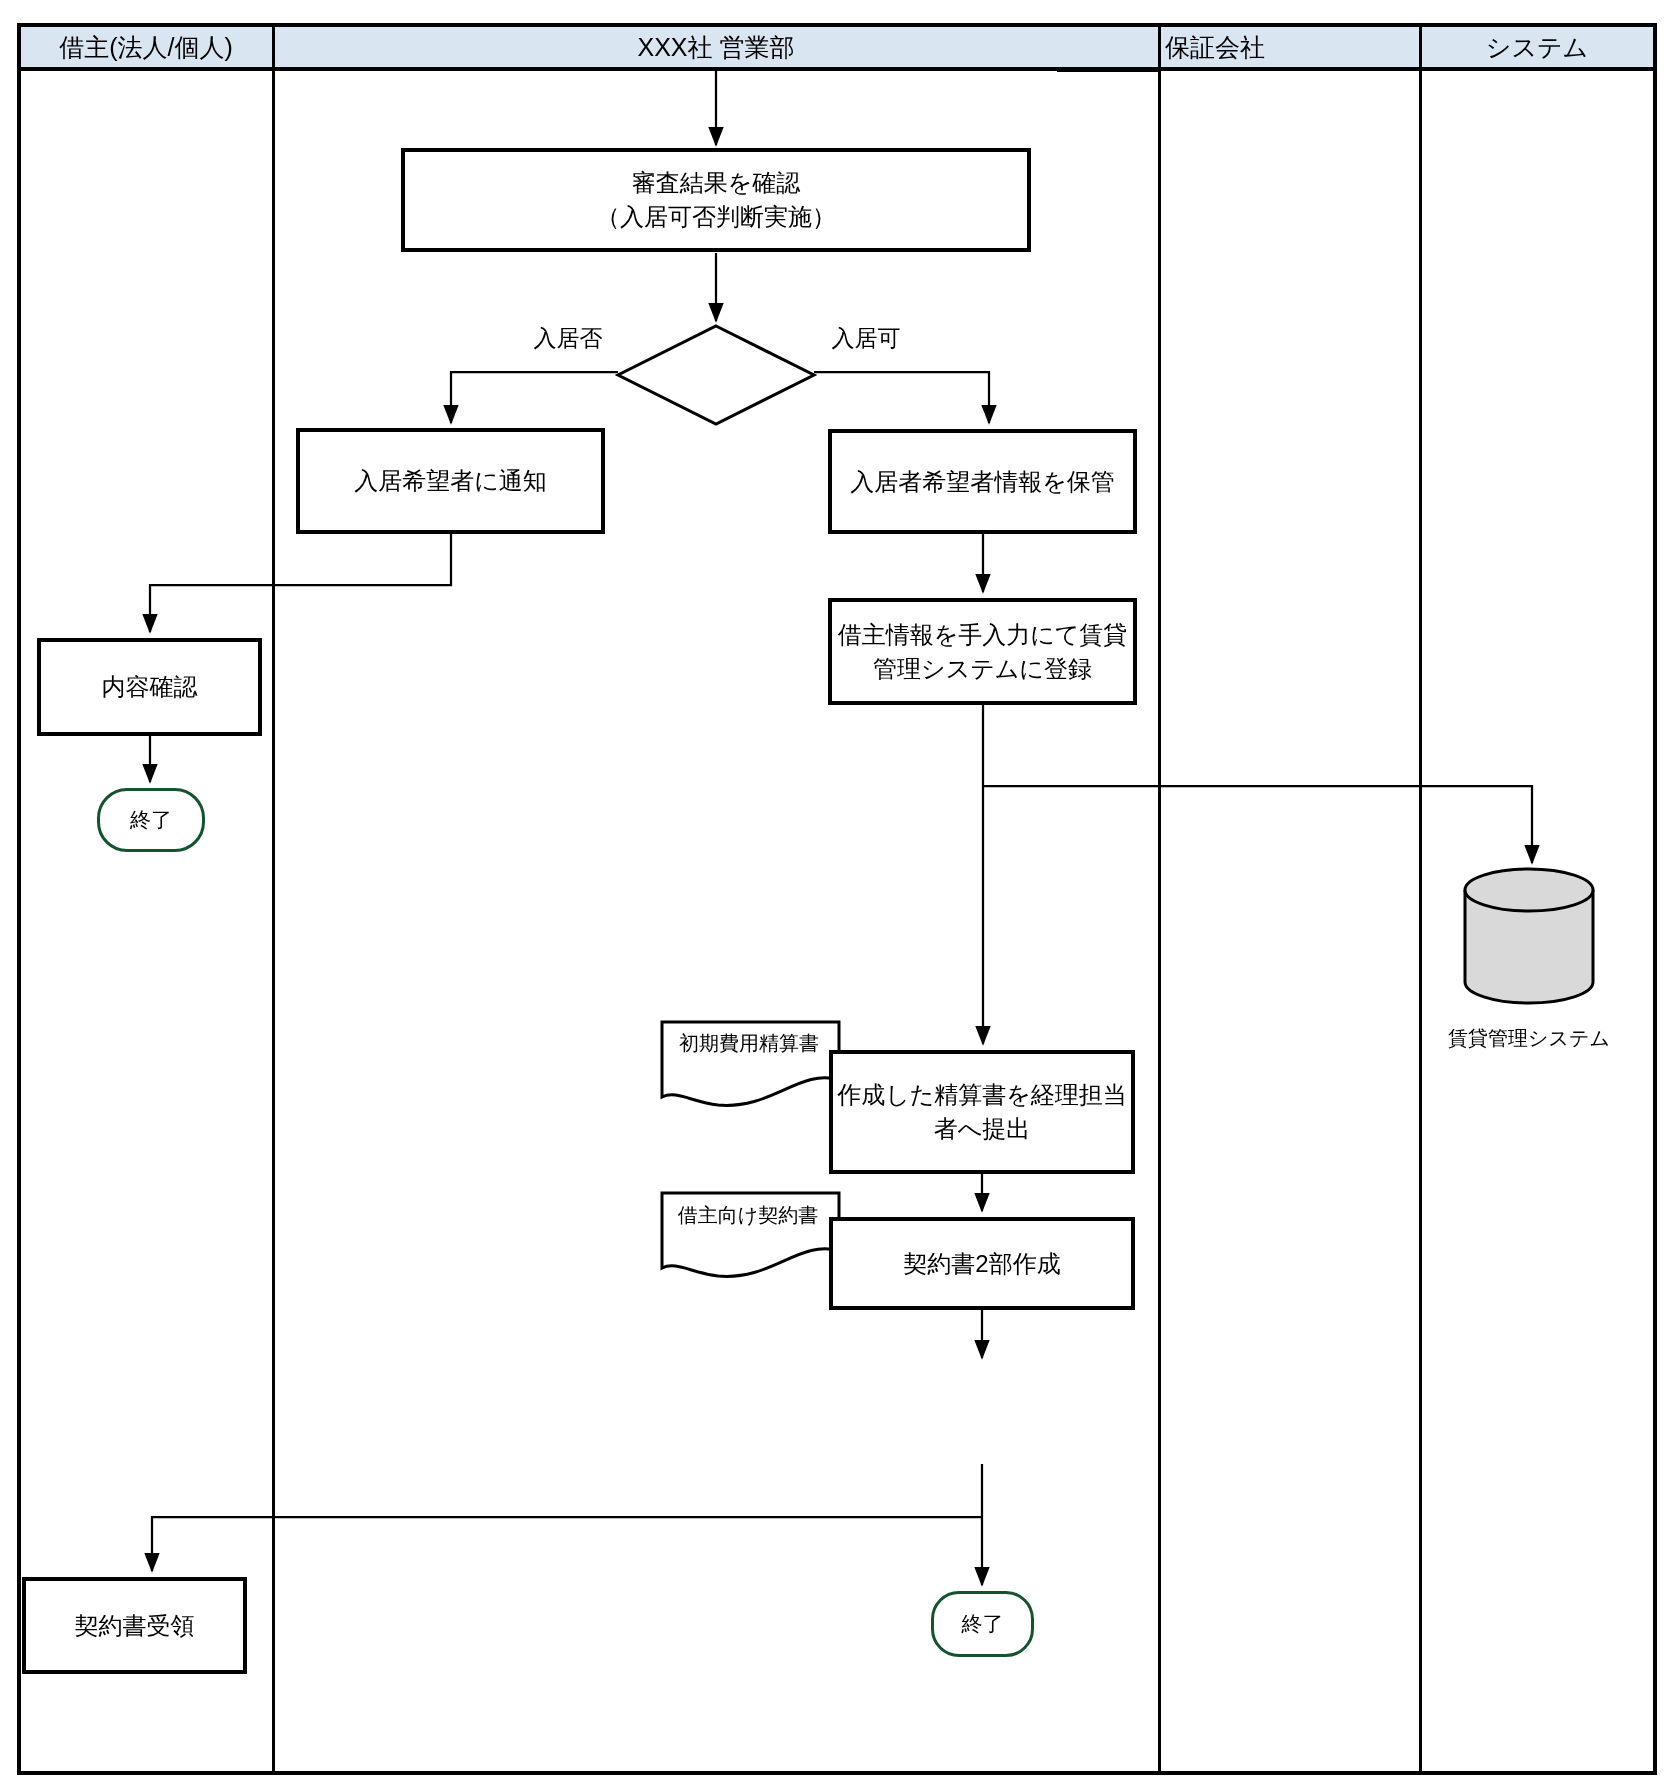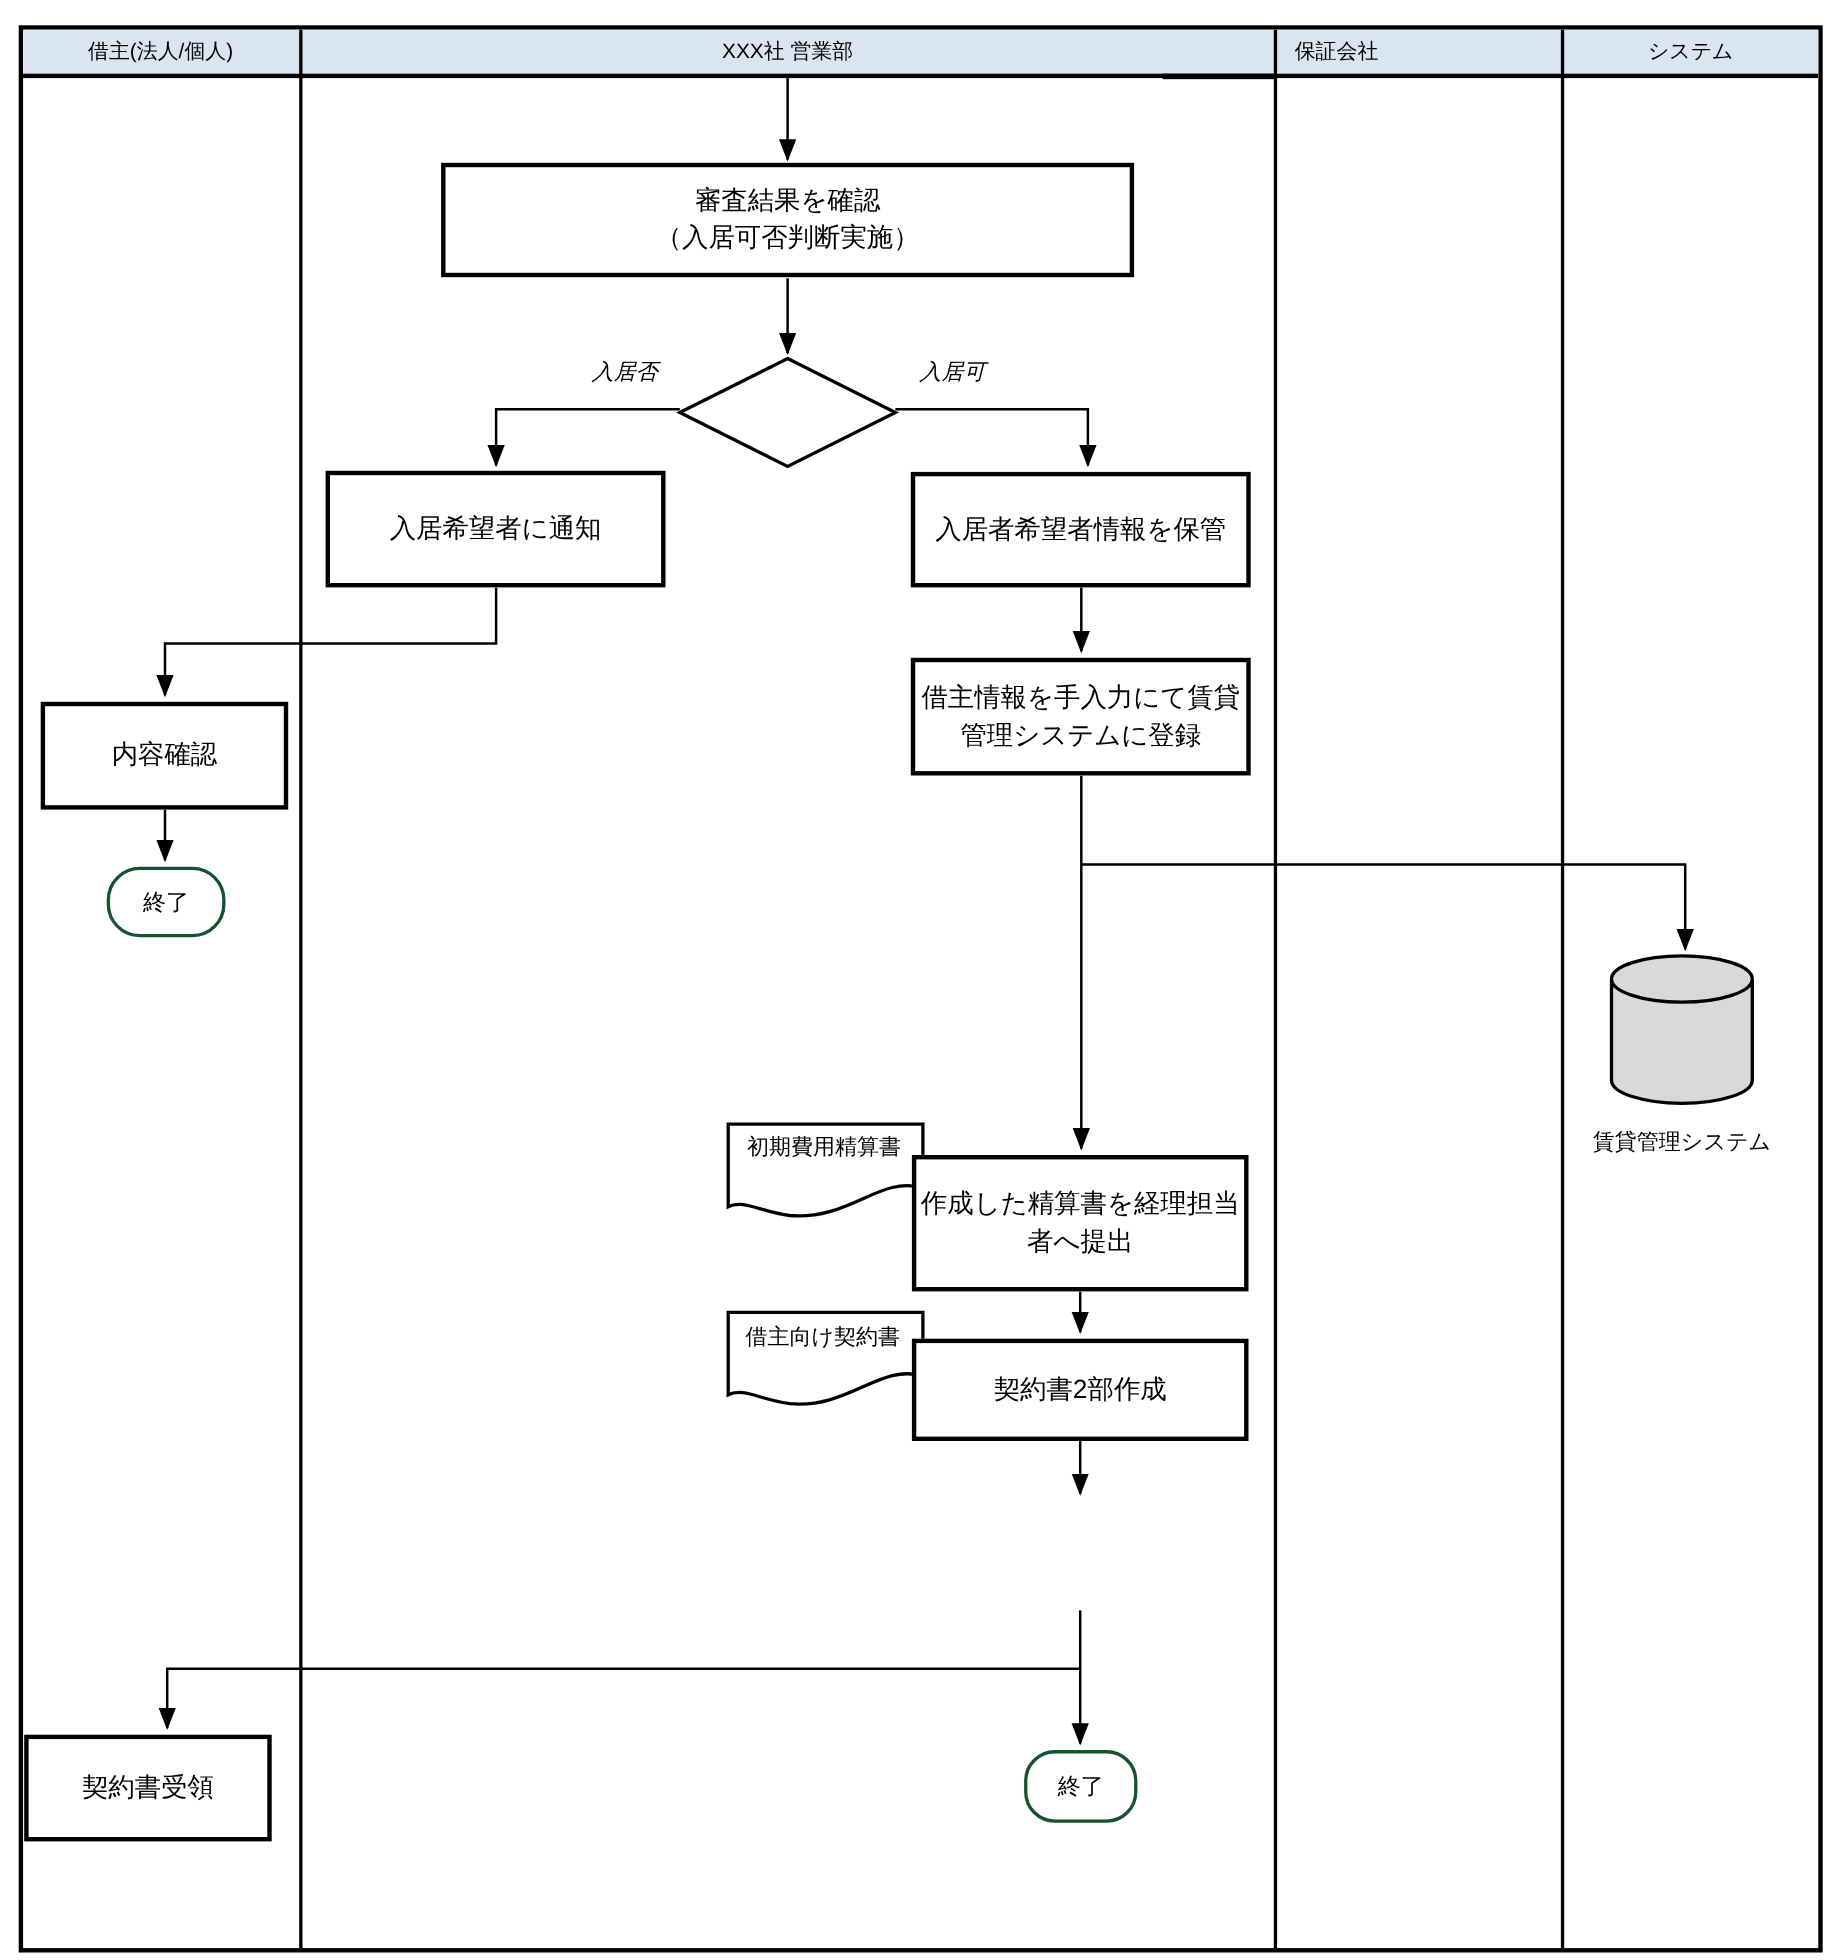--- a/index.html
+++ b/index.html
@@ -4,29 +4,29 @@
 <style>
   html,body{margin:0;padding:0;background:#ffffff;}
   body{font-family:"Liberation Sans","DejaVu Sans",sans-serif;color:#000;}
   #stage{position:relative;width:1674px;height:1782px;background:#fff;overflow:hidden;}
   #flow-svg{position:absolute;left:0;top:0;width:1674px;height:1782px;}
   .frame{position:absolute;left:17px;top:23px;width:1640px;height:1752px;
          border:4px solid #000;box-sizing:border-box;background:transparent;}
   .header-band{position:absolute;left:21px;top:27px;width:1632px;height:40px;
          background:#d9e5f0;border-bottom:4px solid #000;box-sizing:content-box;}
   .lane-sep{position:absolute;top:27px;width:3px;height:1744px;background:#000;}
-  .lane-label{position:absolute;transform:translate(-50%,-50%);font-size:19px;
+  .lane-label{position:absolute;transform:translate(-50%,-50%);font-size:25px;
          white-space:nowrap;color:#000;}
   .artifact-bar{position:absolute;background:#000;}
   .node{position:absolute;background:#fff;border:4px solid #000;box-sizing:border-box;
         display:flex;align-items:center;justify-content:center;text-align:center;
         font-size:24px;line-height:34px;white-space:pre-line;}
   .terminal{position:absolute;background:#fff;border:3px solid #14532d;box-sizing:border-box;
         display:flex;align-items:center;justify-content:center;font-size:21px;}
-  .float-label{position:absolute;transform:translate(-50%,-50%);font-size:20px;white-space:nowrap;font-style:italic;}
+  .float-label{position:absolute;transform:translate(-50%,-50%);font-size:23px;white-space:nowrap;}
   .doc-label{position:absolute;transform:translate(-50%,-50%);font-size:20px;white-space:nowrap;}
   .db-label{position:absolute;transform:translate(-50%,-50%);font-size:20px;white-space:nowrap;}
 </style>
 </head>
 <body>
 
 <div id="stage">
 
   <svg id="flow-svg" viewBox="0 0 1674 1782" xmlns="http://www.w3.org/2000/svg">
     <defs>

